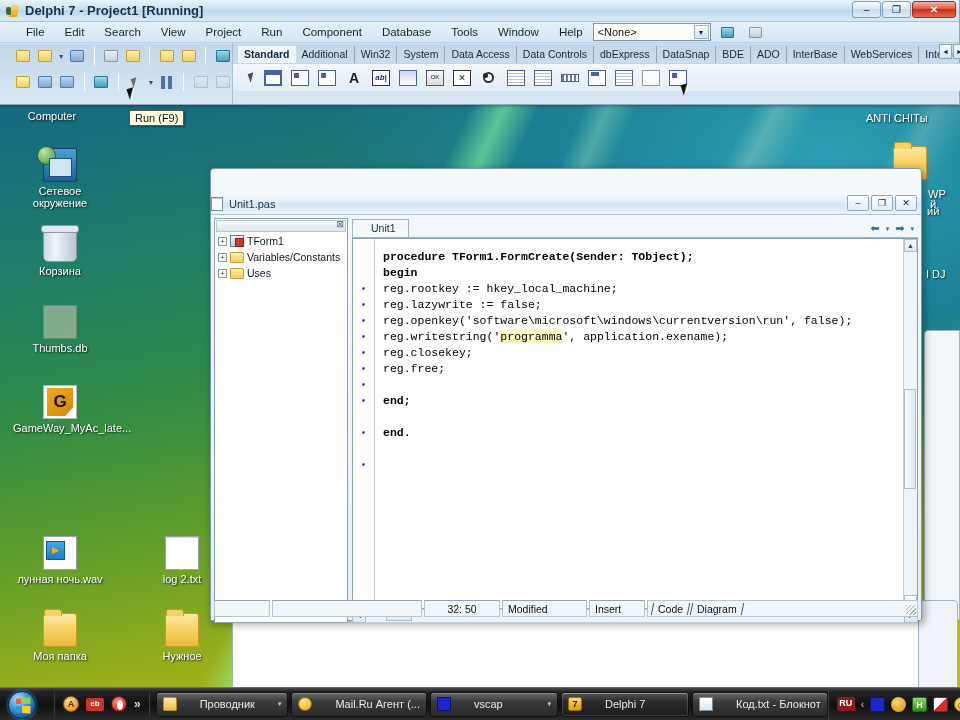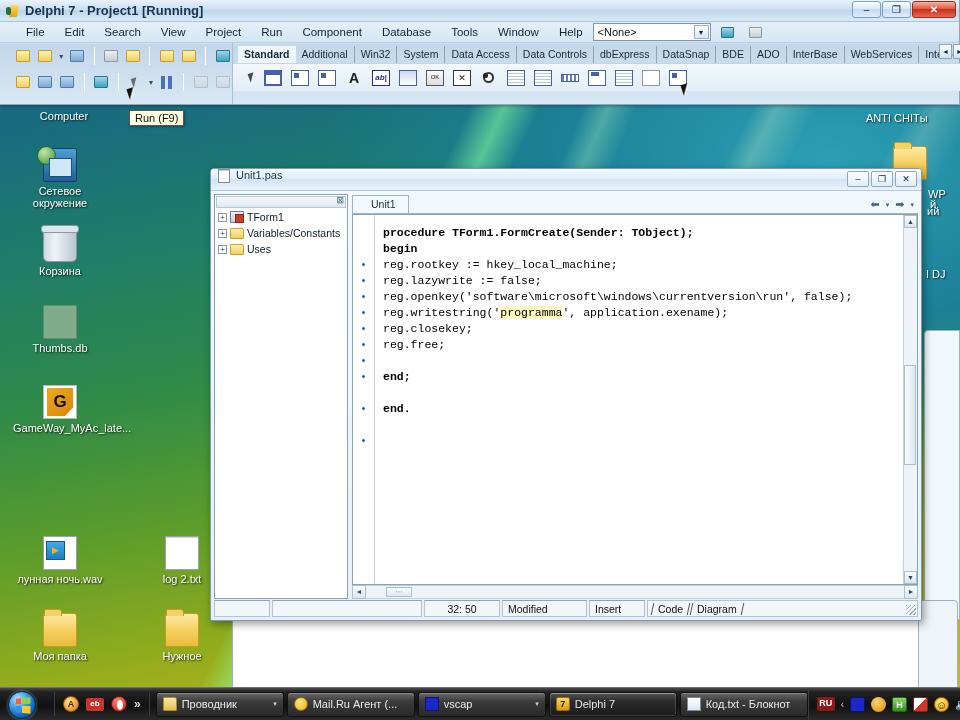--- a/index.html
+++ b/index.html
@@ -257,23 +257,23 @@
   }
 
   
   #editor {
     position: absolute; left: 210px; top: 168px; width: 712px; height: 453px;
     background: linear-gradient(#f3f8fc, #e7f0f8);
     border: 1px solid #7e99b3; border-radius: 4px 4px 2px 2px;
     box-shadow: 2px 3px 8px rgba(0,0,0,.4);
   }
   #ed-title {
-    height: 22px; display: flex; align-items: flex-start; padding-left: 7px;
+    height: 22px; display: flex; align-items: center; 
     background: linear-gradient(#f6fbff, #dfecf7 48%, #d3e4f2 50%, #eaf3fb);
-    border-bottom: 1px solid #b2c8da; border-radius: 3px 3px 0 0; position: relative;
+    border-bottom: 1px solid #b2c8da; border-radius: 3px 3px 0 0; position: relative; margin-top: 24px;
   }
   #ed-title .docicon {
     width: 12px; height: 14px; background: #fff; border: 1px solid #7e8b98;
     margin-right: 6px; position: relative; flex: none;
     box-shadow: inset 0 3px 0 -2px #c9d2db, inset 0 6px 0 -5px #c9d2db, inset 0 9px 0 -8px #c9d2db;
   }
   #ed-title .t { font-size: 11px; color: #16334c; }
   #ed-wbtns { position: absolute; right: 4px; top: 2px; display: flex; gap: 2px; }
   #ed-wbtns div {
     width: 22px; height: 16px; border: 1px solid #91a9bf; border-radius: 2px;
@@ -421,21 +421,21 @@
   .qi.amber { background: radial-gradient(circle at 35% 30%, #ffe08a, #e07c0a); border:1px solid #a05a06;}
   .qi.amber::after{content:"A";position:absolute;inset:0;text-align:center;line-height:15px;font-size:9px;color:#5a2c00;font-weight:bold;}
   .qi.ebay { width:18px;height:13px;border-radius:2px;background:#c8332a; }
   .qi.ebay::after{content:"eb";position:absolute;inset:0;text-align:center;line-height:12px;font-size:8px;color:#fff;font-weight:bold;}
   .qi.opera { background: radial-gradient(circle at 40% 30%, #ff8a7a, #c8140c); border:1px solid #7c0b05;}
   .qi.opera::after{content:"";position:absolute;left:5px;top:3px;width:6px;height:10px;border-radius:50%;background:#fff;}
   .qchev { color: #d8d8d8; font-size: 12px; font-weight: bold; }
 
   #tasklist { display: flex; align-items: center; gap: 3px; padding-left: 6px; flex: 1; }
   .tbutton {
-    height: 25px; min-width: 128px; max-width: 145px; display: flex; align-items: center; gap: 5px;
+    height: 25px; min-width: 128px; max-width: 145px; display: flex; align-items: center; gap: 23px;
     padding: 0 6px; border-radius: 3px; color: #e9e9e9; font-size: 11px;
     background: linear-gradient(#6a6a6a, #3c3c3c 35%, #2a2a2a 98%);
     border: 1px solid #111; box-shadow: inset 0 1px 0 rgba(255,255,255,.22);
     white-space: nowrap; overflow: hidden; text-align: right;
   }
   .tbutton.active {
     background: linear-gradient(#555, #2c2c2c 35%, #1b1b1b 98%);
     box-shadow: inset 0 0 0 1px rgba(255,255,255,.15), inset 0 1px 0 rgba(255,255,255,.3);
   }
   .tbutton .tico { width: 14px; height: 14px; flex: none; }
@@ -465,21 +465,21 @@
   .tr.smiley::after{content:"☺";position:absolute;inset:0;text-align:center;line-height:14px;font-size:11px;color:#3a2a00;}
   .tr.speaker::after{content:"🔊";position:absolute;inset:0;text-align:center;line-height:15px;font-size:11px;}
   .trchev { color: #cfcfcf; font-size: 10px; }
 </style>
 </head>
 <body>
 
 <div id="desktop"></div>
 
 <div id="desktop-icons">
-    <div class="dicon" style="left: 16px; top: 105px;">
+    <div class="dicon" style="left: 4px; top: 105px;">
       <div class="glyph ic-netplace" style="visibility: hidden; height: 0px;"></div>
       <span class="cap">Computer</span>
     </div>
     <div class="dicon" style="left: 12px; top: 148px;">
       <div class="glyph ic-netplace"></div>
       <span class="cap">Сетевое окружение</span>
     </div>
     <div class="dicon" style="left: 12px; top: 228px;">
       <div class="glyph ic-bin"></div>
       <span class="cap">Корзина</span>

